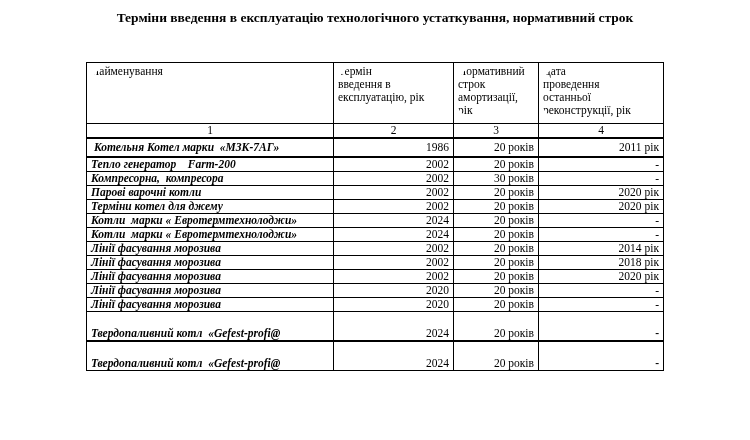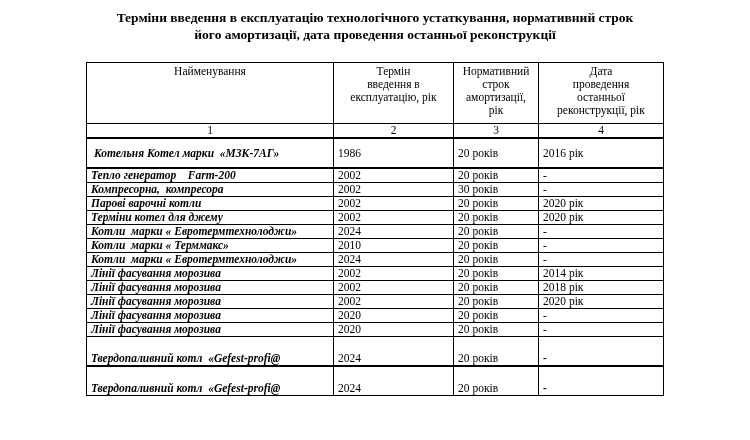--- a/index.html
+++ b/index.html
@@ -35,54 +35,54 @@
   .main-table th, .main-table td {
     border: 1px solid #000;
     padding: 0 4px;
     font-size: 11.5px;
     line-height: 13px;
     overflow: hidden;
   }
   .main-table th {
     font-weight: normal;
     vertical-align: top;
-    text-align: center;
+    text-align: left;
     white-space: pre-line;
     padding-top: 2px;
     height: 58px;
+    border-radius: 29px;
   }
   tr.num-row td {
     text-align: center;
     height: 12px;
     border-bottom-width: 2px;
   }
   td.name {
     font-weight: bold;
     font-style: italic;
     text-align: left;
     white-space: pre-wrap;
   }
-  td.val { text-align: left; }
+  td.val { text-align: right; }
   tr.data-row { height: 14px; }
-  tr.row-first { height: 30px; }
+  tr.row-first { height: 19px; }
   tr.row-first td { border-bottom-width: 2px; }
   tr.row-multiline { height: 45px; }
   tr.row-multiline td.name { vertical-align: middle; }
   tr.row-thickbottom td { border-bottom-width: 2px; }
   tr.row-t16 { height: 21px; }
   tr.row-t17 { height: 28px; }
   tr.row-t16 td, tr.row-t17 td { vertical-align: top; padding-top: 15px; }
   tr.row-t16 td.val.dash, tr.row-t17 td.val.dash { font-weight: bold; }
 </style>
 </head>
 <body>
 
 <div class="doc-title">
   <div>Терміни введення в експлуатацію технологічного устаткування, нормативний строк</div>
-  <div>його амортизації, дата проведення останньої реконструкції</div>
 </div>
 
 <table class="main-table">
   <colgroup>
     <col class="c1">
       <col class="c2">
       <col class="c3">
       <col class="c4">
   </colgroup>
   <thead>
@@ -105,21 +105,21 @@
       <td>2</td>
       <td>3</td>
       <td>4</td>
     </tr>
   </thead>
   <tbody>
     <tr class="data-row row-first">
       <td class="name"> Котельня Котел марки  «МЗК-7АГ»</td>
       <td class="val">1986</td>
       <td class="val">20 років</td>
-      <td class="val">2016 рік</td>
+      <td class="val">2011 рік</td>
     </tr>
     <tr class="data-row">
       <td class="name">Тепло генератор    Farm-200</td>
       <td class="val">2002</td>
       <td class="val">20 років</td>
       <td class="val">-</td>
     </tr>
     <tr class="data-row">
       <td class="name">Компресорна,  компресора</td>
       <td class="val">2002</td>
@@ -134,26 +134,20 @@
     </tr>
     <tr class="data-row">
       <td class="name">Терміни котел для джему</td>
       <td class="val">2002</td>
       <td class="val">20 років</td>
       <td class="val">2020 рік</td>
     </tr>
     <tr class="data-row">
       <td class="name">Котли  марки « Евротермтехнолоджи»</td>
       <td class="val">2024</td>
-      <td class="val">20 років</td>
-      <td class="val">-</td>
-    </tr>
-    <tr class="data-row">
-      <td class="name">Котли  марки « Терммакс»</td>
-      <td class="val">2010</td>
       <td class="val">20 років</td>
       <td class="val">-</td>
     </tr>
     <tr class="data-row">
       <td class="name">Котли  марки « Евротермтехнолоджи»</td>
       <td class="val">2024</td>
       <td class="val">20 років</td>
       <td class="val">-</td>
     </tr>
     <tr class="data-row">

